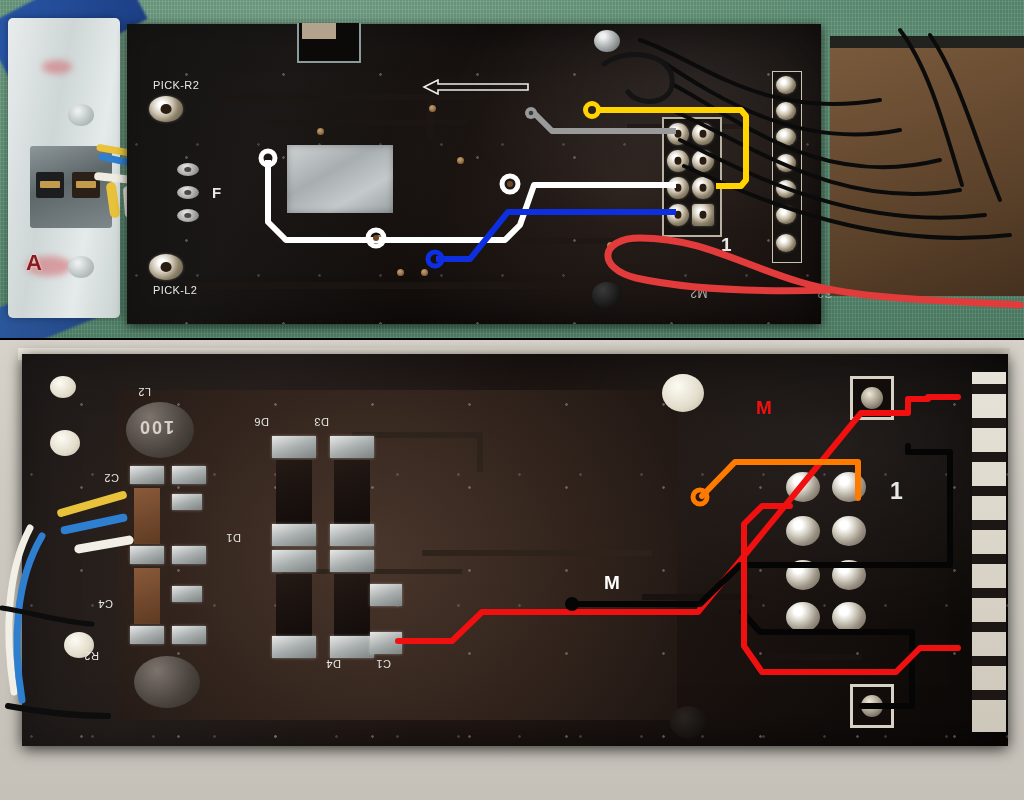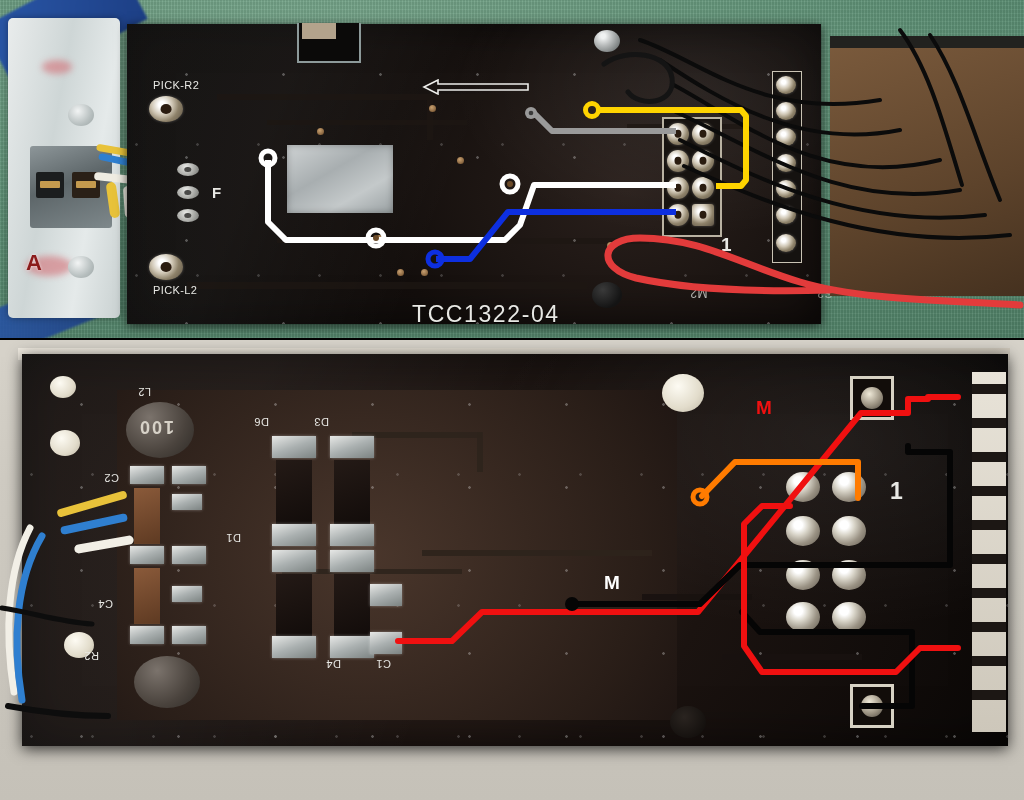--- a/index.html
+++ b/index.html
@@ -158,21 +158,20 @@
       <div class="trace" style="left:140px;top:96px;width:200px;height:5px;"></div>
       <div class="trace" style="left:60px;top:258px;width:400px;height:7px;"></div>
       <div class="trace" style="left:150px;top:214px;width:180px;height:5px;"></div>
       <div class="trace" style="left:372px;top:214px;width:150px;height:6px;"></div>
       <div class="trace" style="left:500px;top:100px;width:120px;height:5px;"></div>
       <div class="specks"></div>
 
       <span class="silk small" style="left:26px;top:55px;">PICK-R2</span>
       <span class="silk small" style="left:26px;top:260px;">PICK-L2</span>
       <span class="silk" style="left:85px;top:160px;font-size:15px;font-weight:bold;">F</span>
-      <span class="silk board-id" style="left:285px;top:277px;">TCC1322-04</span>
       <span class="silk" style="left:594px;top:210px;font-size:19px;font-weight:bold;">1</span>
       <span class="silk" style="left:563px;top:262px;font-size:12px;opacity:.75;transform:rotate(180deg);">M2</span>
       <span class="silk" style="left:690px;top:262px;font-size:12px;opacity:.5;transform:rotate(180deg);">S2</span>
 
       <svg class="arrow-silk" viewBox="0 0 108 16">
         <path d="M2 8 L16 1 L16 5 L106 5 L106 11 L16 11 L16 15 Z" fill="none" stroke="#ededea" stroke-width="1.6"></path>
       </svg>
 
       <div class="pad-round" style="left:22px;top:72px;width:34px;height:26px;">
           <div class="hole"></div>

